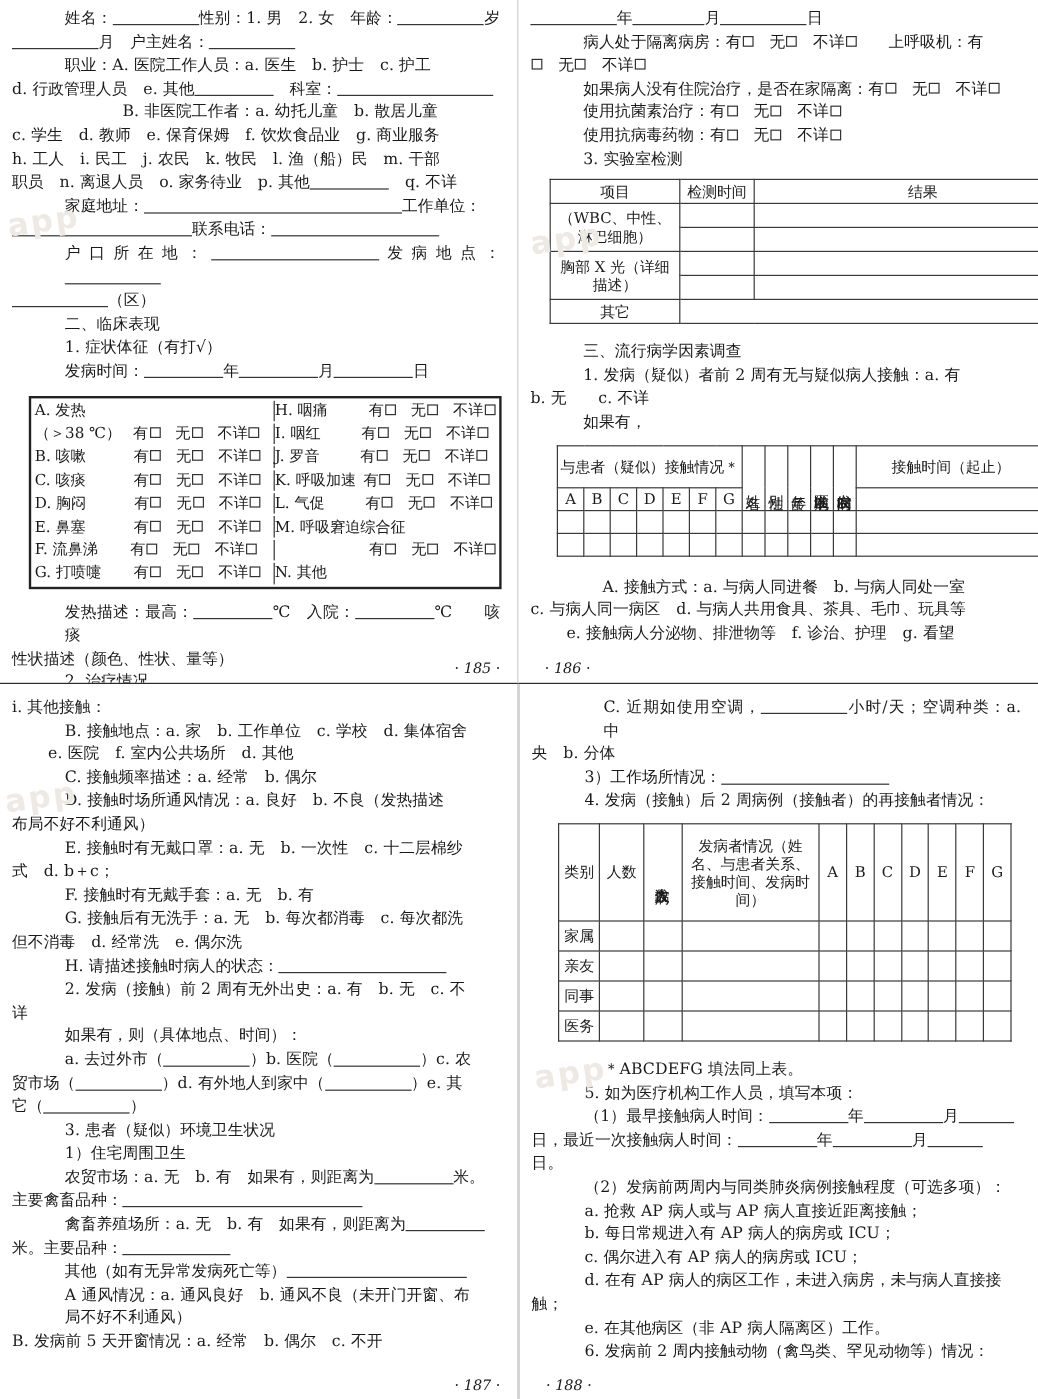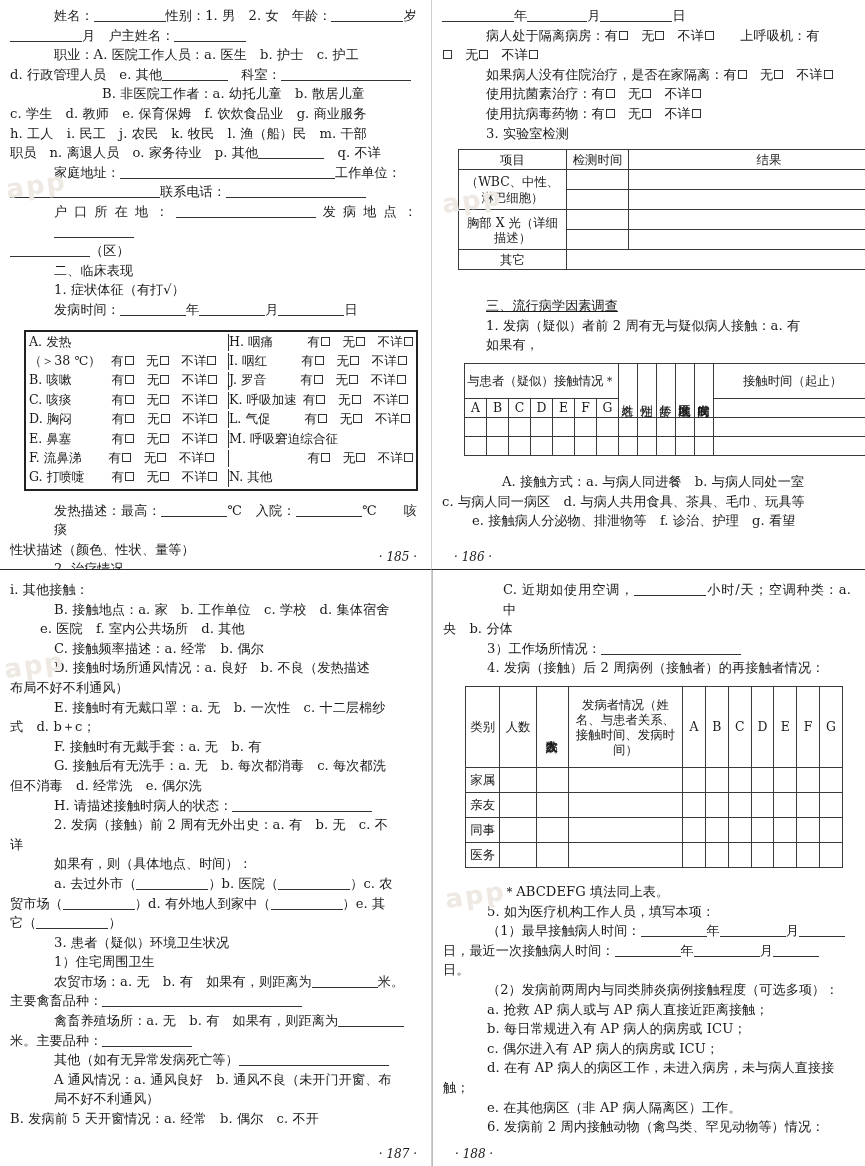--- a/index.html
+++ b/index.html
@@ -270,22 +270,23 @@
           <td></td>
           <td></td>
         </tr>
         <tr>
           <td>其它</td>
           <td colspan="2"></td>
         </tr>
       </tbody>
     </table>
 
-    <p class="ln ind2" style="margin-top:26px;text-decoration:underline;">三、流行病学因素调查</p>
+    <p class="ln ind2" style="margin-top:14px;">三、流行病学因素调查</p>
     <p class="ln ind2">1. 发病（疑似）者前 2 周有无与疑似病人接触：a. 有</p>
+    <p class="ln ind0">b. 无　　c. 不详</p>
     <p class="ln ind2">如果有，</p>
 
     <table class="grid contact">
       <colgroup>
         <col style="width:22px">
           <col style="width:22px">
           <col style="width:22px">
           <col style="width:22px">
         <col style="width:22px">
           <col style="width:22px">

